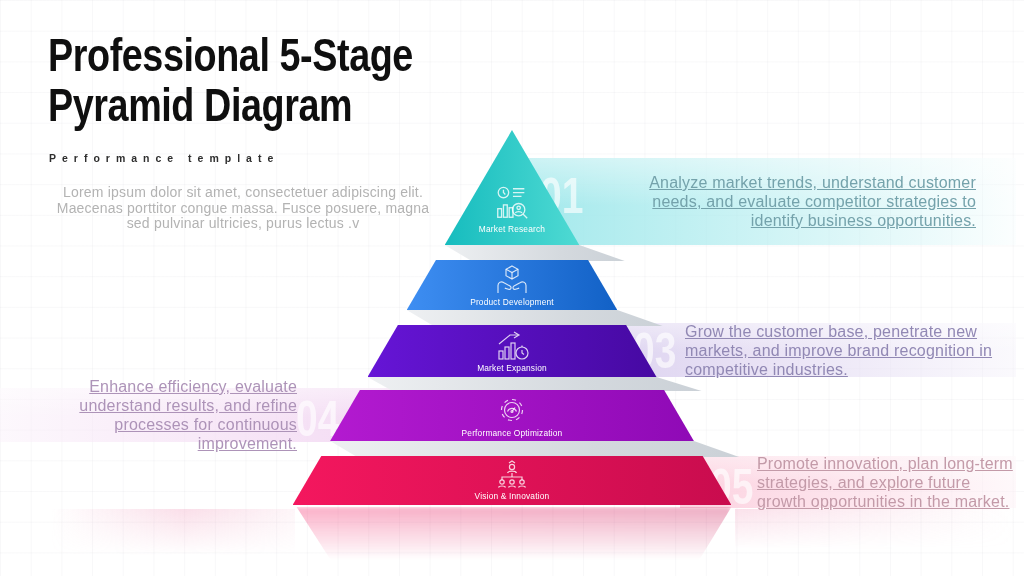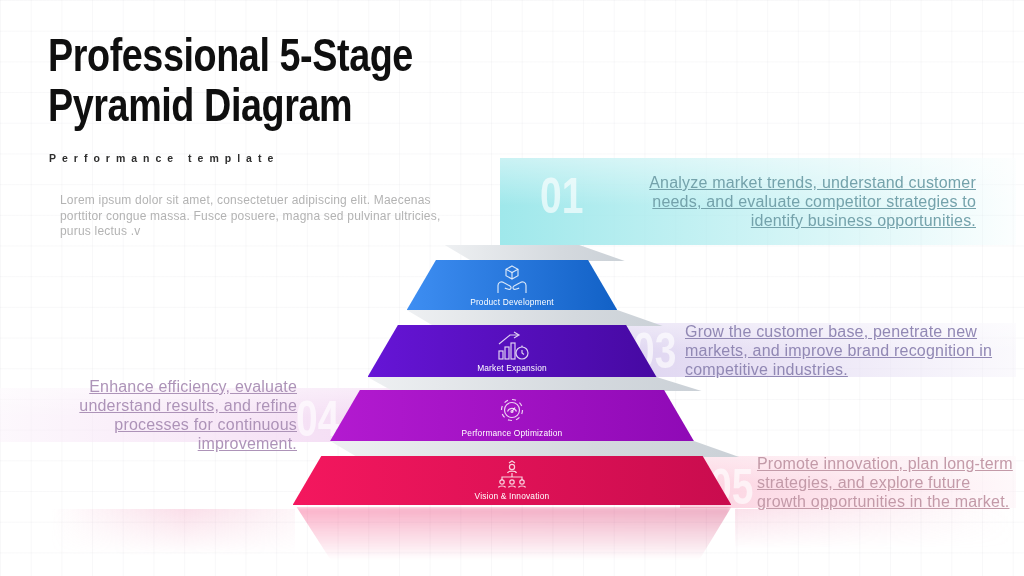--- a/index.html
+++ b/index.html
@@ -3,21 +3,21 @@
 <meta charset="utf-8">
 <style>
   html,body{margin:0;padding:0;}
   .slide{position:relative;width:1024px;height:576px;background:#ffffff;overflow:hidden;font-family:"Liberation Sans",sans-serif;}
   .grid-bg{position:absolute;inset:0;
     background-image:linear-gradient(to right, rgba(120,120,140,.05) 1px, transparent 1px),
                      linear-gradient(to bottom, rgba(120,120,140,.05) 1px, transparent 1px);
     background-size:30.7px 30.7px;}
   .title{position:absolute;left:48px;top:30px;margin:0;font-size:46px;line-height:50px;font-weight:700;color:#0f0f0f;letter-spacing:-0.5px;transform:scaleX(0.82);transform-origin:left top;white-space:nowrap;}
   .subtitle{position:absolute;left:49px;top:152px;font-size:10.5px;letter-spacing:6px;color:#2e2e2e;font-weight:700;}
-  .lorem{position:absolute;left:48px;top:181px;width:382px;font-size:12px;line-height:15.5px;color:#b3b3b3;letter-spacing:0.2px;margin:12px;}
+  .lorem{position:absolute;left:48px;top:181px;width:382px;font-size:14px;line-height:15.5px;color:#b3b3b3;letter-spacing:0.2px;margin:4px;text-align:center;}
 
   .ribbon{position:absolute;z-index:1;}
   .ribbon::after{content:"";position:absolute;inset:0;background:linear-gradient(to bottom,rgba(255,255,255,.45),rgba(255,255,255,0) 55%);pointer-events:none;}
   .ribbon .num,.ribbon .desc{z-index:1;}
   .ribbon .num{position:absolute;font-size:50px;line-height:1;font-weight:700;color:rgba(255,255,255,0.64);letter-spacing:0;transform:scaleX(0.78);transform-origin:left top;}
   .ribbon .desc{position:absolute;font-size:16px;line-height:19px;letter-spacing:0.2px;text-decoration:underline;}
   .r1{left:500px;top:158px;width:516px;height:87px;}
   .r1 .num{left:40px;top:13px;}
   .r1 .desc{left:96px;top:0;height:100%;width:380px;display:flex;align-items:center;}
   .r2{left:0;top:259px;width:470px;height:53px;}
@@ -99,20 +99,39 @@
     <div class="desc" style="color: rgb(195, 154, 168);">
         <span>Promote innovation, plan long-term strategies, and explore future growth opportunities in the market.</span>
       </div>
   </div>
 
   <div class="wedge w1"></div>
   <div class="wedge w2"></div>
   <div class="wedge w3"></div>
   <div class="wedge w4"></div>
 
+  <div class="layer l1" style="background: linear-gradient(to right, rgb(22, 188, 190), rgb(79, 218, 211));">
+    <span class="icn">
+      <svg class="icon" width="38" height="38" viewBox="0 0 40 40" fill="none" stroke="rgba(255,255,255,.8)" stroke-width="1.4">
+        <circle cx="11" cy="9" r="5.5"></circle>
+          <path d="M11 6v3l2 2"></path>
+        <line x1="21" y1="5" x2="33" y2="5"></line>
+          <line x1="21" y1="9" x2="33" y2="9"></line>
+          <line x1="21" y1="13" x2="30" y2="13"></line>
+        <rect x="5" y="26" width="4" height="9"></rect>
+          <rect x="11" y="22" width="4" height="13"></rect>
+          <rect x="17" y="25" width="4" height="10"></rect>
+        <circle cx="27" cy="27" r="6.5"></circle>
+          <circle cx="27" cy="25" r="1.8"></circle>
+          <path d="M23.5 30.5c.8-2 6.2-2 7 0"></path>
+          <line x1="31.8" y1="31.8" x2="36" y2="36"></line>
+      </svg>
+    </span>
+    <span class="lbl">Market Research</span>
+  </div>
   <div class="layer l2" style="background: linear-gradient(to right, rgb(62, 142, 242), rgb(18, 97, 198));">
     <span class="icn">
       <svg class="icon" width="34" height="32" viewBox="0 0 34 32" fill="none" stroke="rgba(255,255,255,.8)" stroke-width="1.2">
         <path d="M17 2l6 3.3v6.4L17 15l-6-3.3V5.3z"></path>
           <path d="M11 5.3l6 3.2 6-3.2"></path>
           <path d="M17 8.5V15"></path>
         <path d="M3 29v-7.5c0-3.2 3.2-4.5 6-2.8l6 3.4c2 1.2.8 4-1.6 3.2l-3.6-1.2"></path>
         <path d="M31 29v-7.5c0-3.2-3.2-4.5-6-2.8l-6 3.4c-2 1.2-.8 4 1.6 3.2l3.6-1.2"></path>
       </svg>
     </span>

